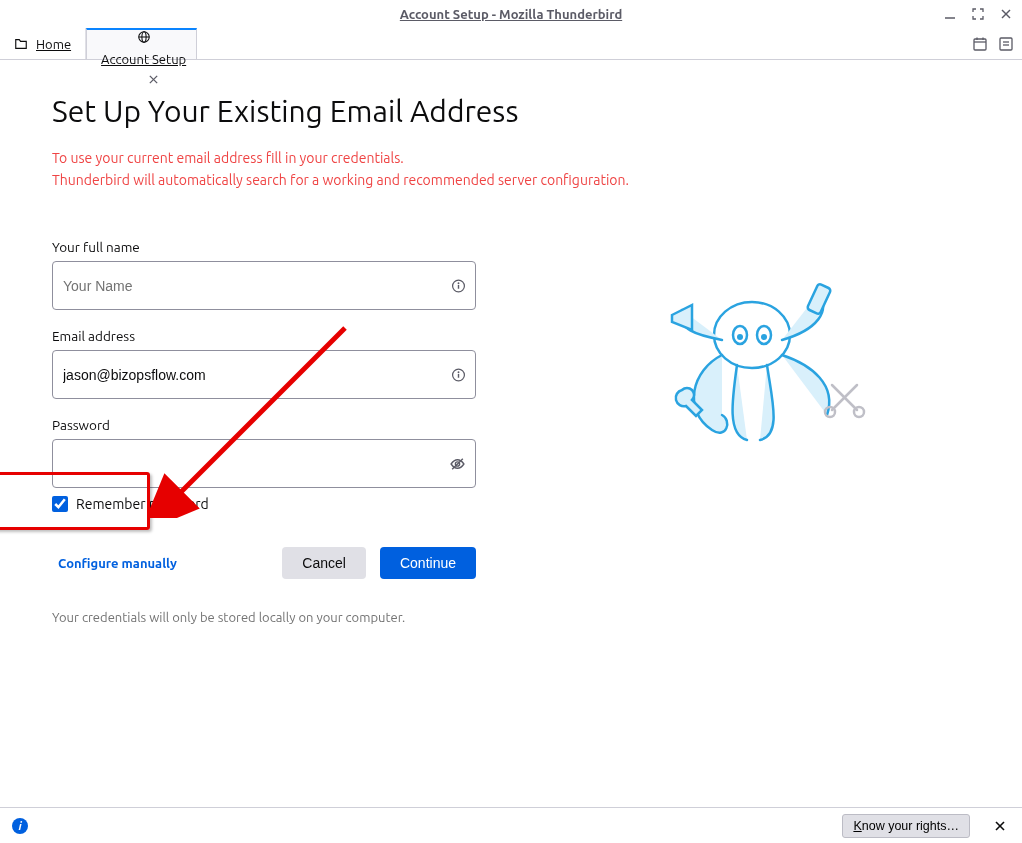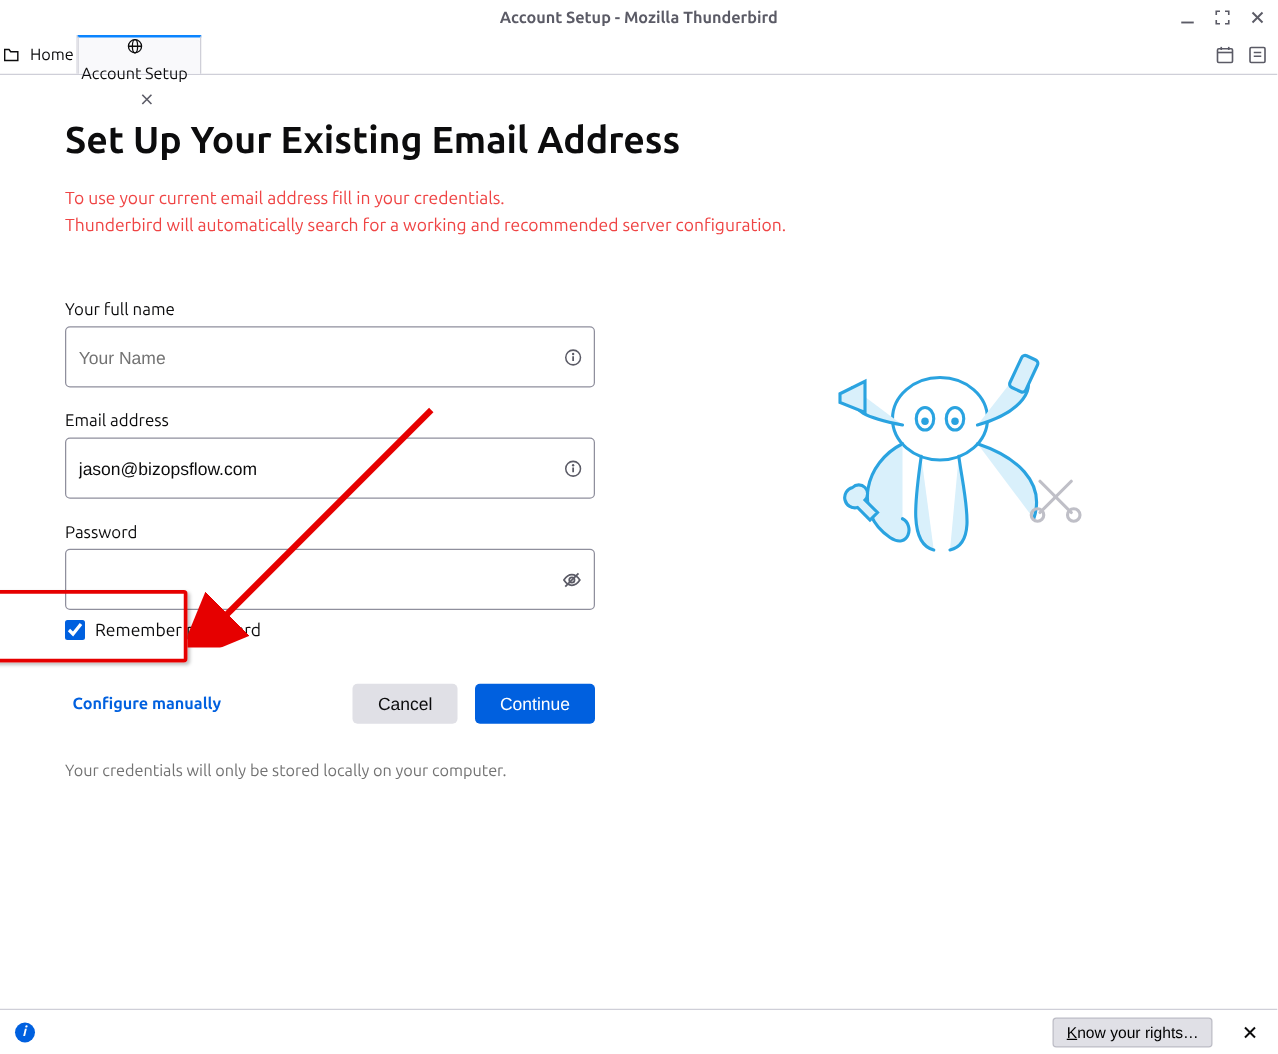--- a/index.html
+++ b/index.html
@@ -14,20 +14,21 @@
 }
 .titlebar {
   height: 28px;
   display: flex;
   align-items: center;
   justify-content: center;
   position: relative;
   color: #5b5b66;
   font-size: 13px;
   font-weight: 600;
+  text-decoration: underline;
 }
 .window-controls {
   position: absolute;
   right: 8px;
   top: 0;
   display: flex;
   gap: 14px;
   align-items: center;
   height: 28px;
 }
@@ -36,26 +37,27 @@
   height: 32px;
   border-bottom: 1px solid #cfcfd8;
   display: flex;
   align-items: stretch;
   position: relative;
   background: #fff;
 }
 .tab {
   display: flex;
   align-items: center;
-  padding: 0 2px;
+  padding: 0 14px;
   gap: 8px;
   font-size: 13px;
   color: #0c0c0d;
   border-right: 1px solid #e0e0e6;
   position: relative;
+  text-decoration: underline;
 }
 .tab.active {
   border-top: 2px solid #0a84ff;
   background: #f9f9fb;
   border-right: 1px solid #cfcfd8;
   border-left: 1px solid #cfcfd8;
 }
 .tab .close { margin-left: 20px; color: #5b5b66; font-size: 14px; }
 .tabbar-right {
   position: absolute;
@@ -65,21 +67,21 @@
   display: flex;
   align-items: center;
   gap: 10px;
 }
 .content {
   padding: 34px 52px 0 52px;
   position: relative;
 }
 h1 {
   font-size: 30px;
-  font-weight: 700;
+  font-weight: 400;
   color: #0c0c0d;
   margin-bottom: 20px;
 }
 .subtitle {
   font-size: 14px;
   color: #ef4444;
   line-height: 1.55;
   margin-bottom: 48px;
 }
 .form { width: 424px; }

